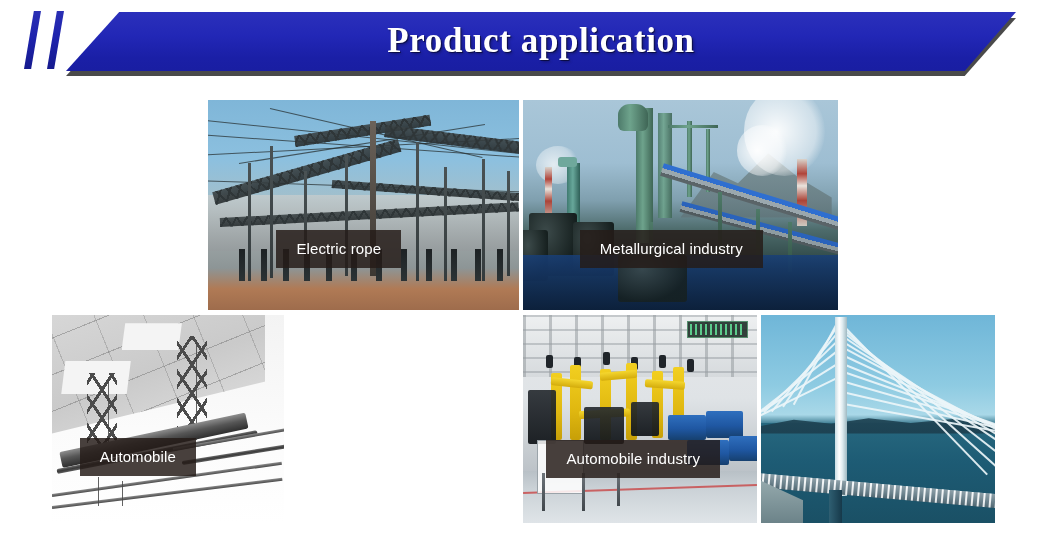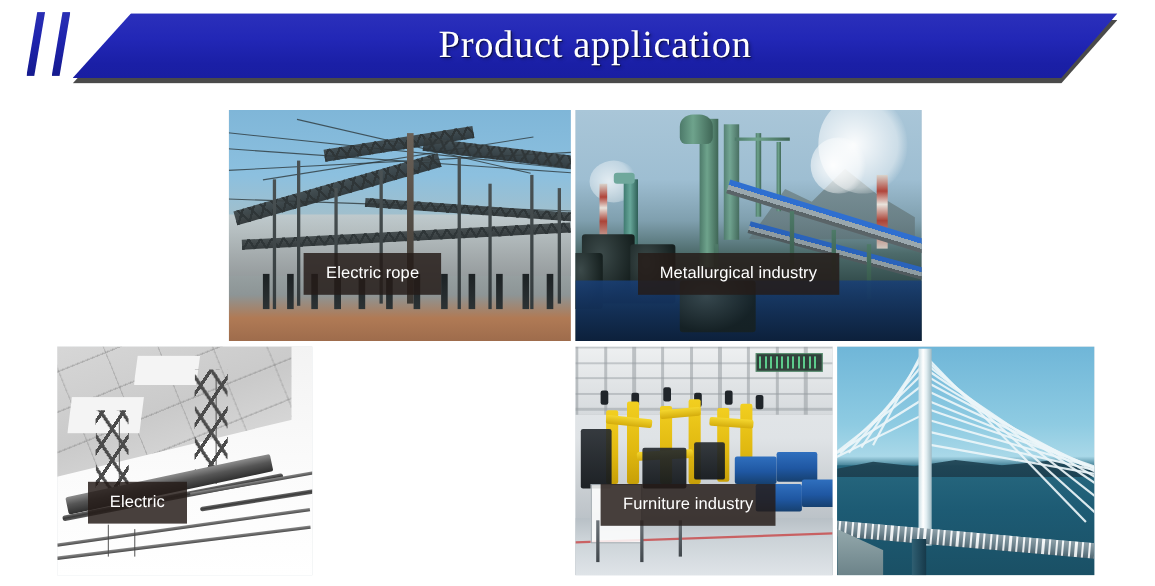--- a/index.html
+++ b/index.html
@@ -39,21 +39,21 @@
     position: absolute;
     left: 66px; top: 12px;
     width: 950px; height: 59px;
     background: linear-gradient(180deg, #2b30bb 0%, #2227b6 40%, #1a1fa6 78%, #191ea2 100%);
     -webkit-clip-path: polygon(5.6% 0, 100% 0, 94.6% 100%, 0 100%);
     clip-path: polygon(5.6% 0, 100% 0, 94.6% 100%, 0 100%);
     display: flex; align-items: center; justify-content: center;
   }
   #banner-title {
     font-family: "Liberation Serif", serif;
-    font-weight: normal;
+    font-weight: bold;
     font-size: 35px;
     letter-spacing: 0.6px;
     color: #ffffff;
     text-shadow: 1px 1px 0 rgba(0,0,0,0.45), 2px 2px 3px rgba(0,0,0,0.3);
     white-space: nowrap;
     padding-bottom: 2px;
   }
 
   
   .card {
@@ -415,21 +415,21 @@
 
       <div class="body" style="left:4%;top:66%;width:82%;transform:rotate(-12deg)"></div>
       <div class="bar" style="left:2%;top:74%;width:88%;transform:rotate(-11deg)"></div>
       <div class="rod" style="left:0%;top:86%;width:100%;transform:rotate(-8deg)"></div>
       <div class="rod" style="left:0%;top:92%;width:100%;transform:rotate(-7deg)"></div>
       <div class="rod" style="left:52%;top:64%;width:52%;transform:rotate(-10deg)"></div>
       <div class="bar" style="left:56%;top:70%;width:46%;height:4px;transform:rotate(-9deg)"></div>
       <div class="thin" style="left:20%;top:78%;height:14%"></div>
       <div class="thin" style="left:30%;top:80%;height:12%"></div>
     </div>
-    <div class="caption" style="left:12%;top:59%">Electric</div>
+    <div class="caption" style="left:12%;top:59%">Automobile</div>
   </div>
 
 
   <div class="card" id="card-automobile-industry">
     <div class="photo p-auto">
       <div class="ceilrig"></div>
       <div class="greensign" style="right:4%;top:3%;width:26%;height:8%">
           <i></i>
         </div>
       <div class="hoist" style="left:10%;top:19%"></div>
@@ -458,21 +458,21 @@
       <div class="bin" style="left:78%;top:46%;width:16%;height:13%"></div>
       <div class="bin" style="left:70%;top:60%;width:18%;height:12%"></div>
       <div class="bin" style="left:88%;top:58%;width:13%;height:12%"></div>
       <div class="floor"></div>
       <div class="floorline" style="left:0;bottom:16%;width:100%;transform:rotate(-2deg)"></div>
       <div class="cart" style="left:6%;bottom:14%;width:20%;height:26%"></div>
       <div class="post" style="left:8%;bottom:6%;height:18%"></div>
       <div class="post" style="left:25%;bottom:6%;height:18%"></div>
       <div class="post" style="left:40%;bottom:8%;height:16%"></div>
     </div>
-    <div class="caption" style="left:10%;top:60%">Furniture industry</div>
+    <div class="caption" style="left:10%;top:60%">Automobile industry</div>
   </div>
 
   <div class="card" id="card-bridge">
     <div class="photo p-bridge">
       <div class="water"></div>
       <div class="hills"></div>
 
       <div class="cable" style="left:33%;top:2%;width:92%;transform:rotate(46deg)"></div>
       <div class="cable" style="left:33%;top:4%;width:92%;transform:rotate(42deg)"></div>
       <div class="cable" style="left:33%;top:6%;width:94%;transform:rotate(38deg)"></div>

